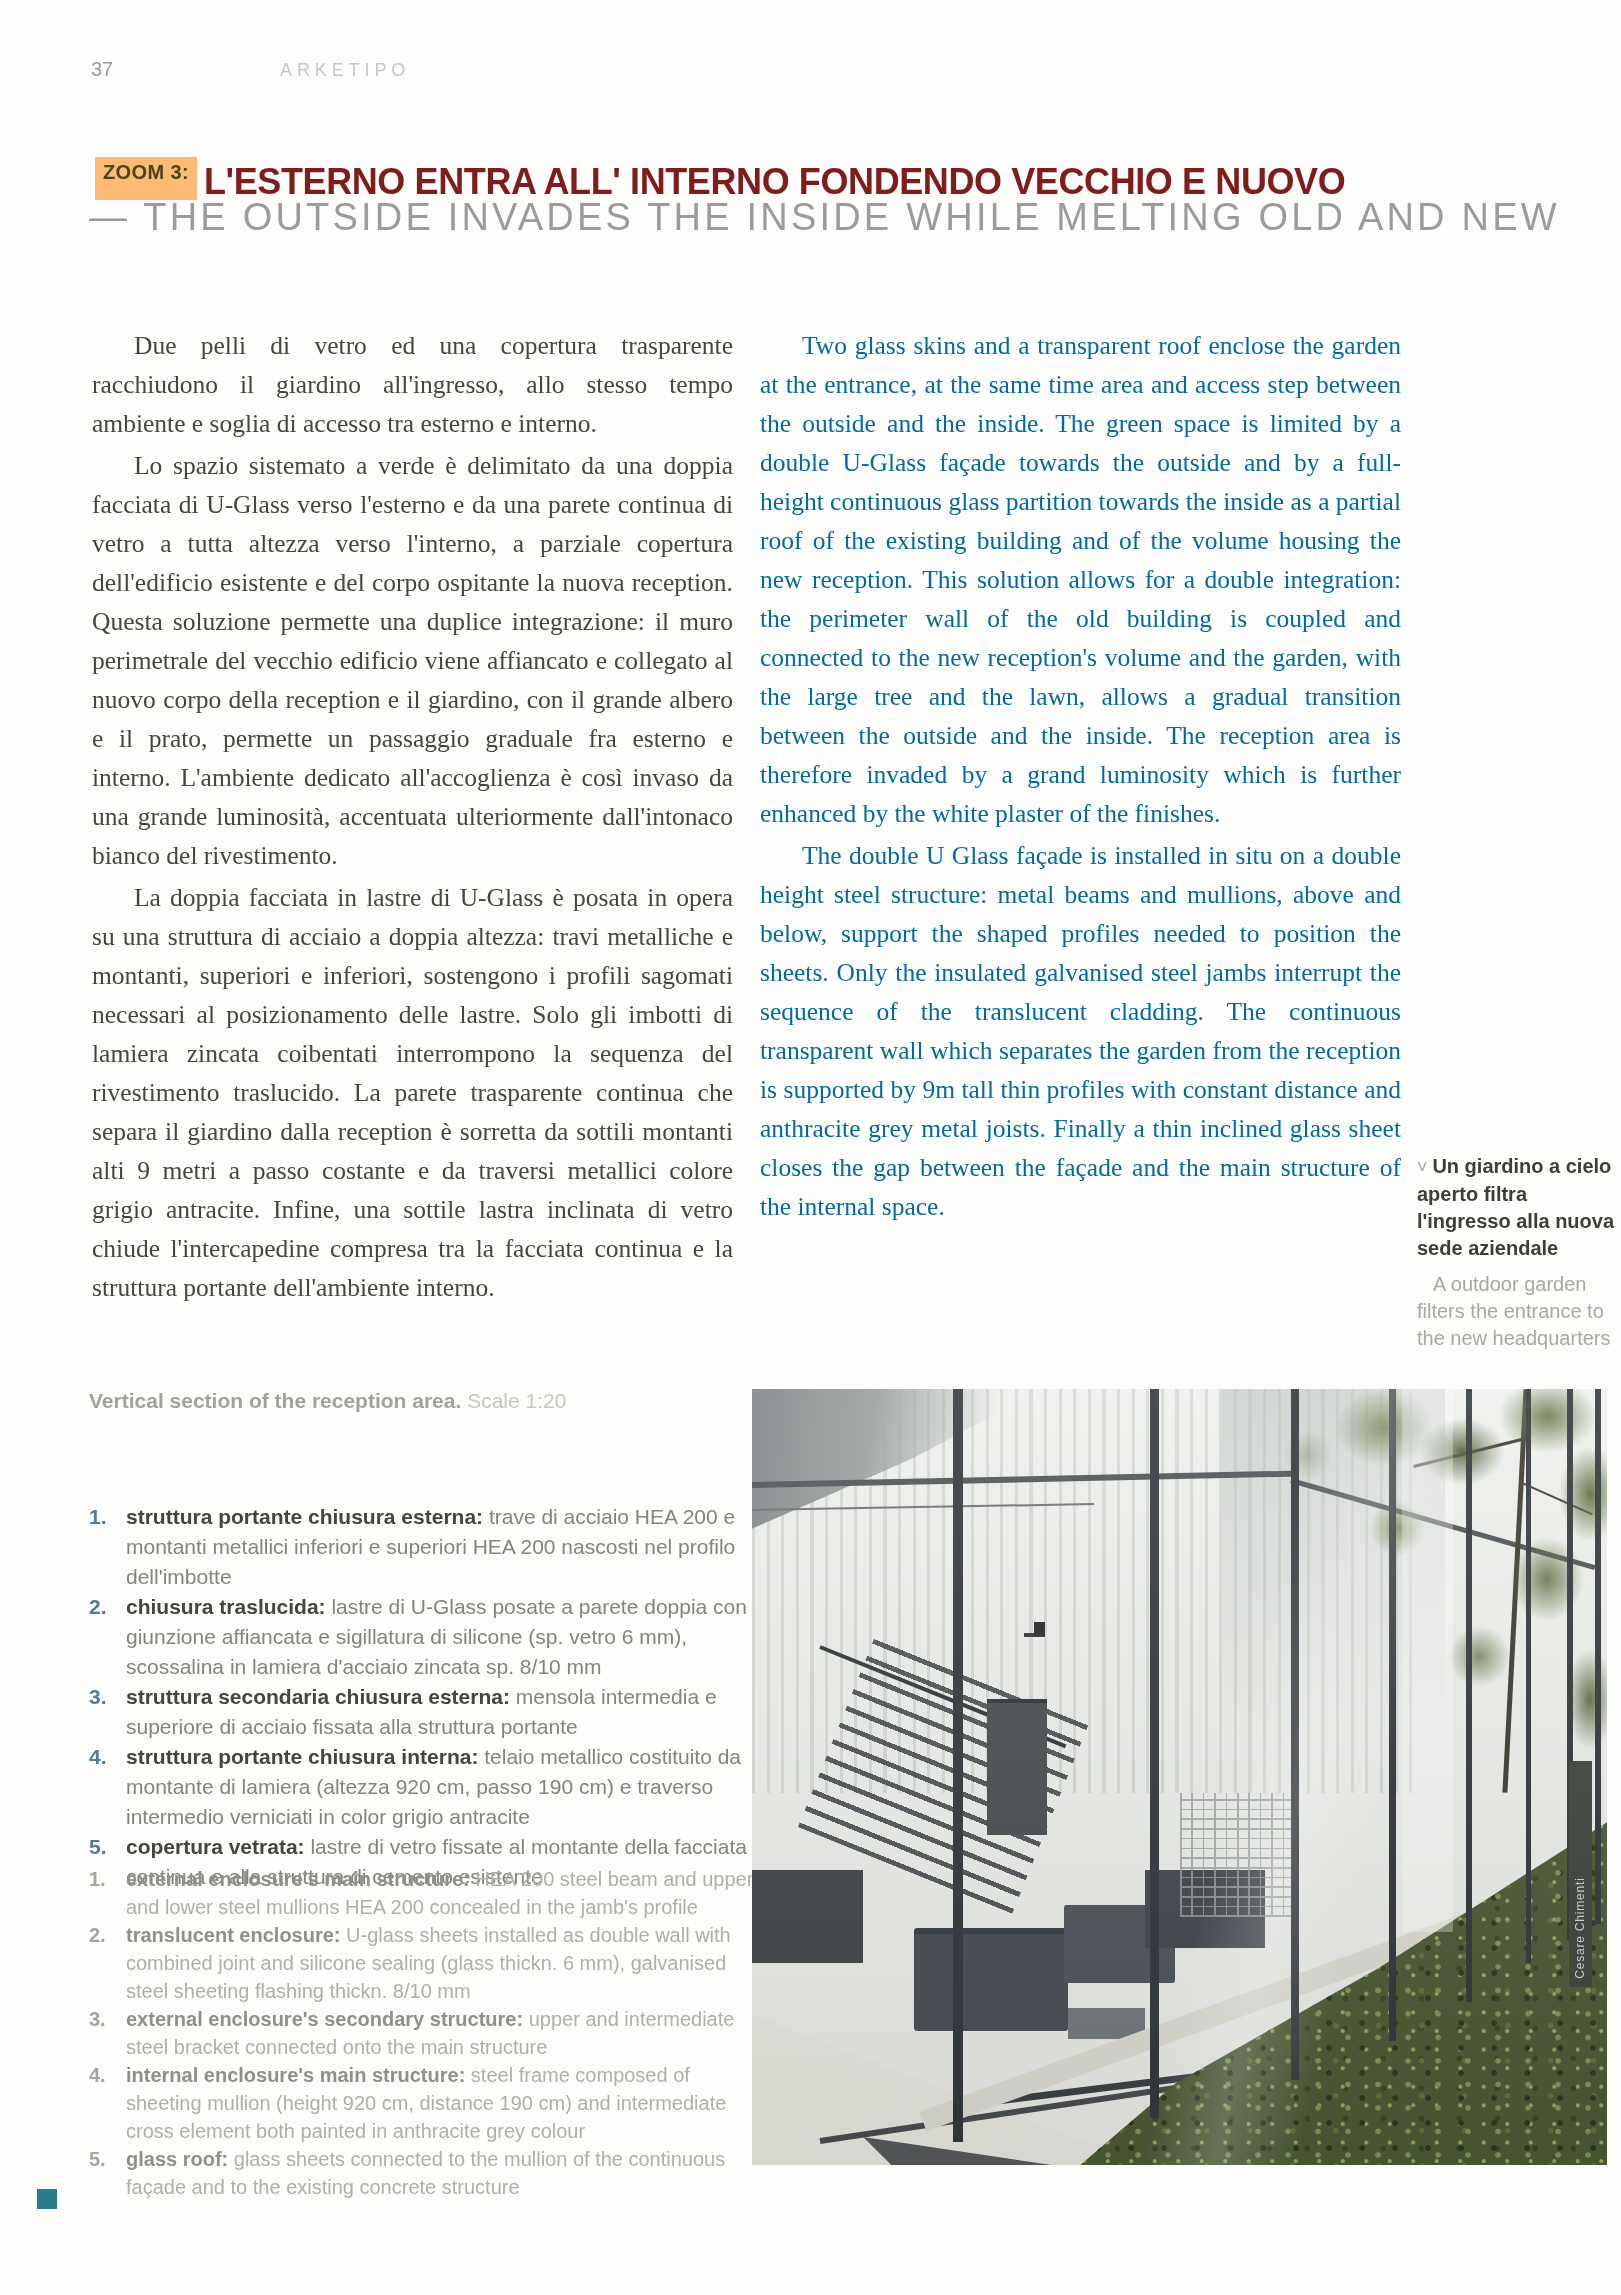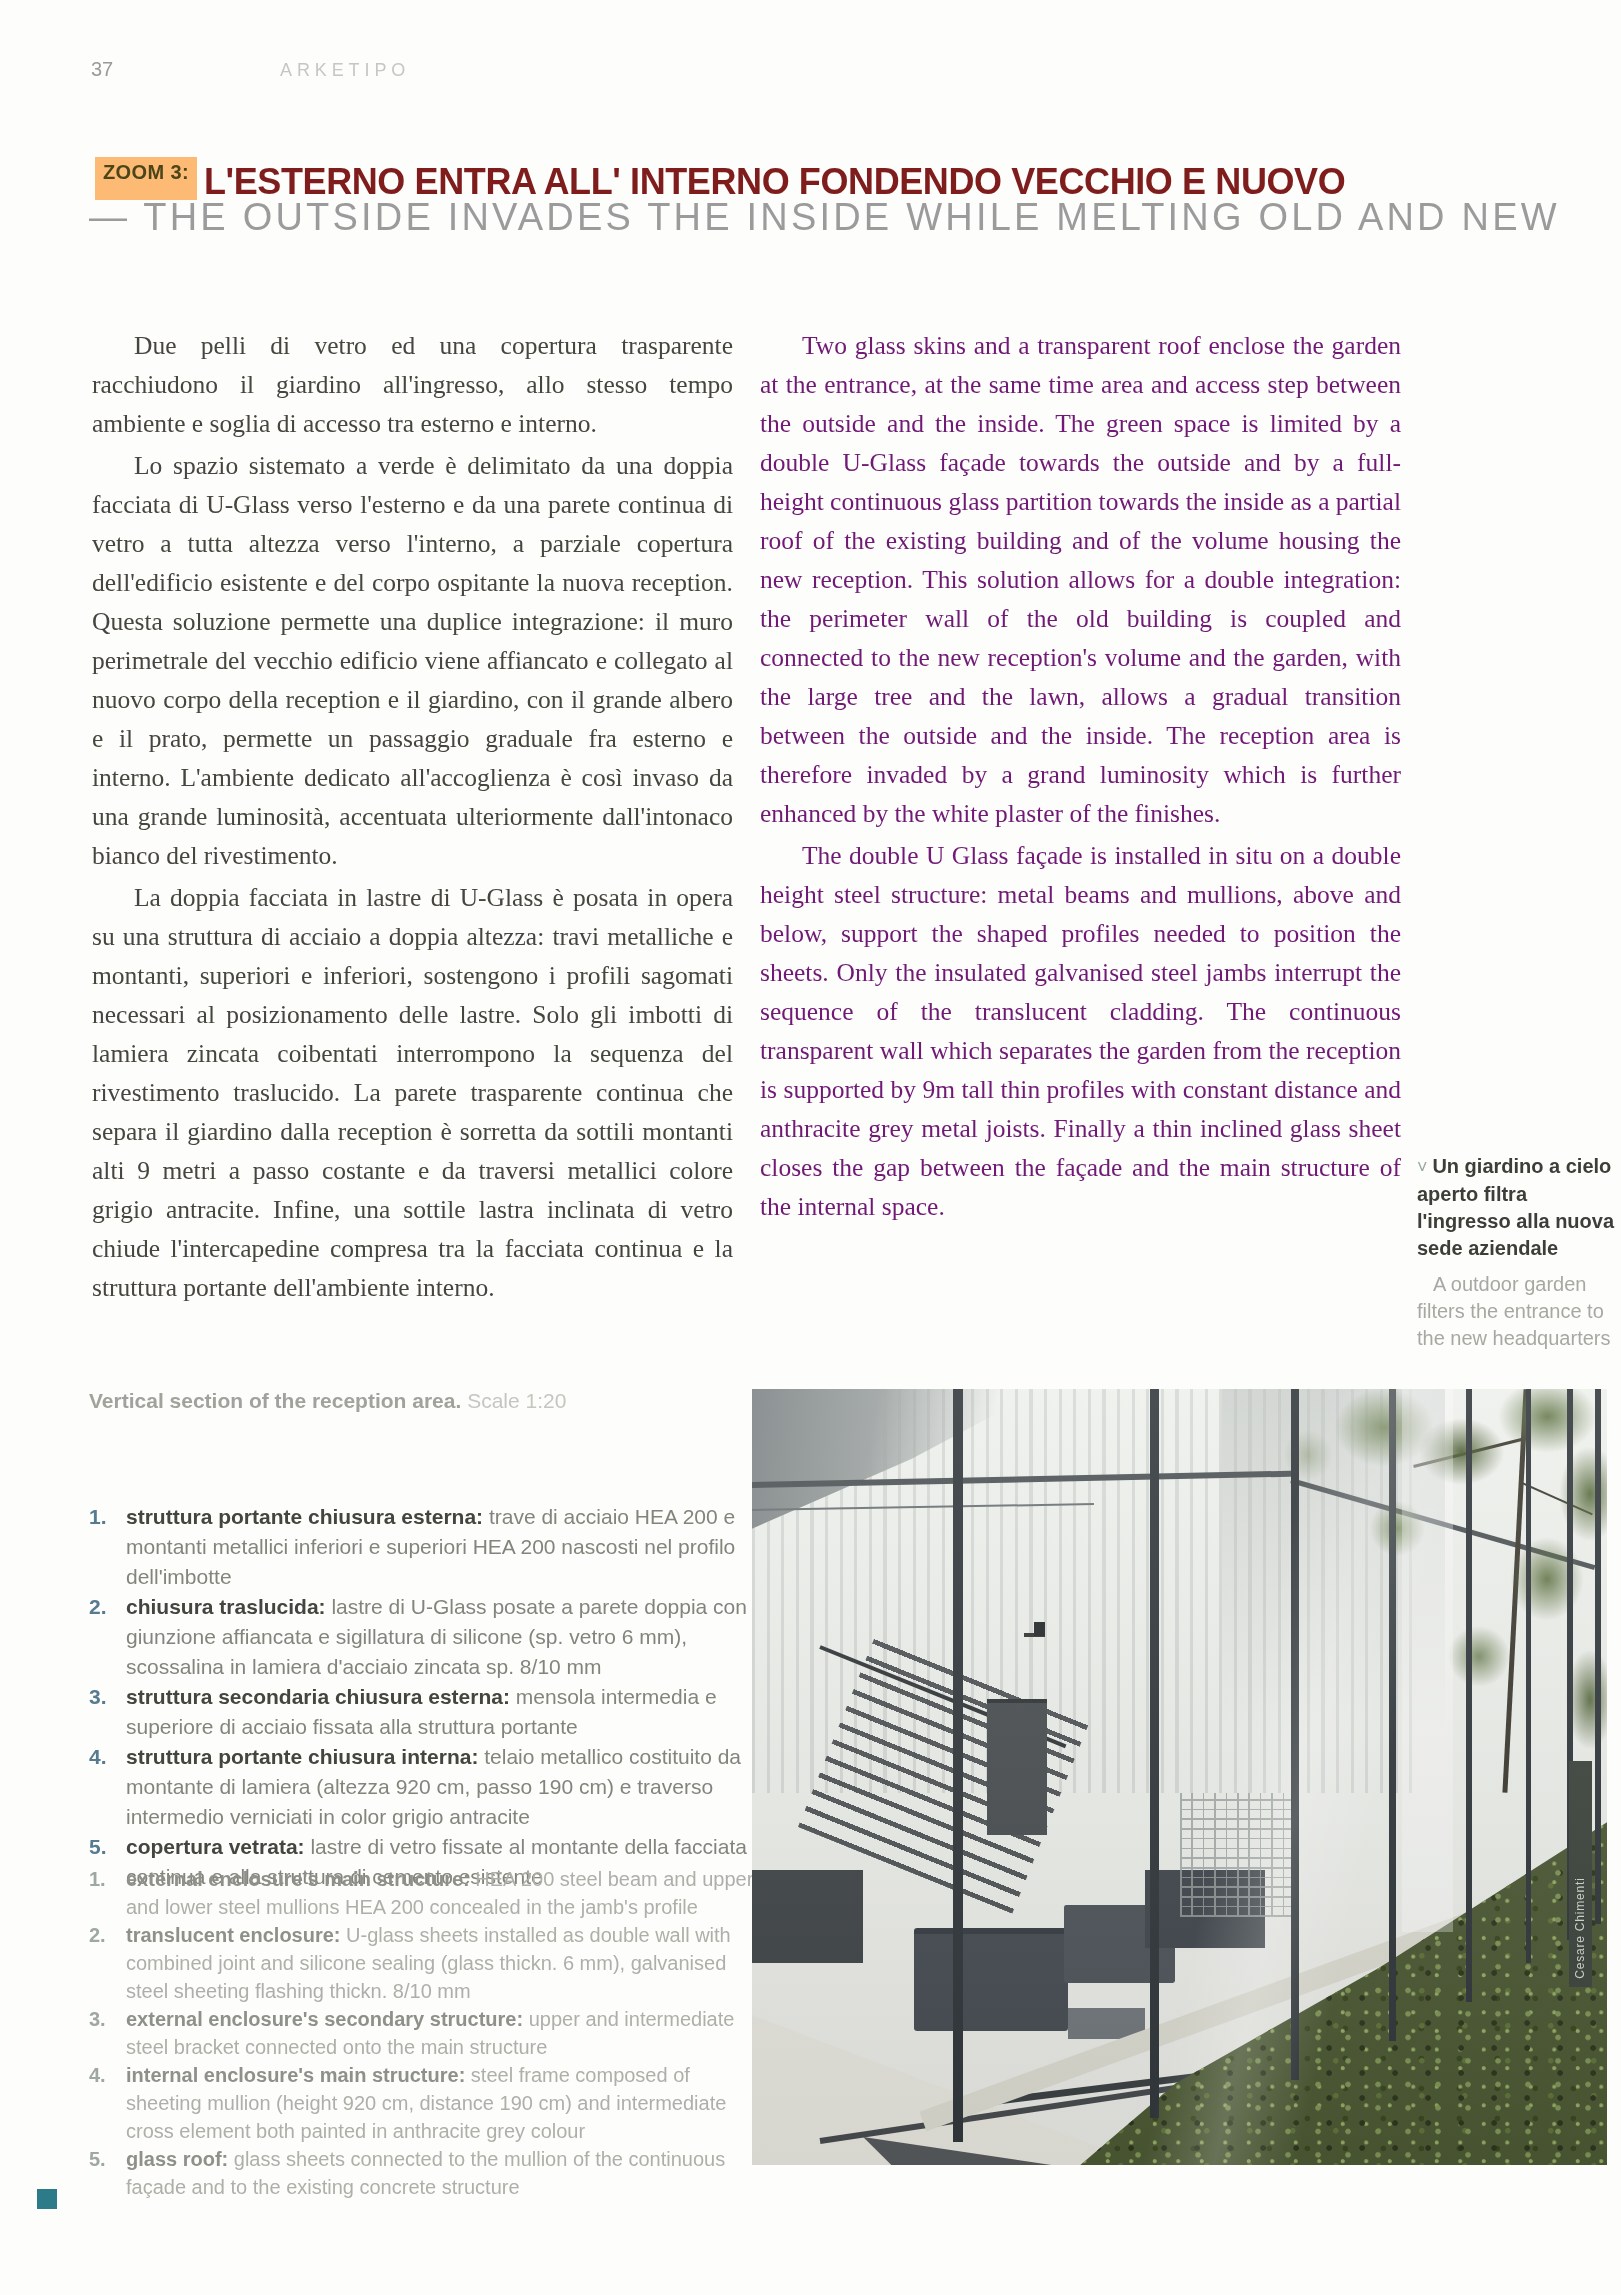--- a/index.html
+++ b/index.html
@@ -15,21 +15,21 @@
   .badge{left:95px;top:157px;background:#fdba74;color:#4c451a;font-weight:bold;
          font-size:20px;padding:4px 8px 16px 8px;letter-spacing:0.4px;}
   .title{left:204px;top:161px;font-size:36px;font-weight:bold;color:#7f1d1d;letter-spacing:-0.4px;white-space:nowrap;}
   .subtitle{left:89px;top:196px;font-size:38px;color:#9b9b9b;letter-spacing:3.2px;white-space:nowrap;}
 
   
   .col{width:647px;font-family:"Liberation Serif",serif;font-size:25.5px;line-height:39px;
        text-align:justify;}
   .col p{margin:3px;text-indent:42px;}
   .col-it{left:89px;top:323px;color:#46453e;}
-  .col-en{left:757px;top:323px;color:#701a75;}
+  .col-en{left:757px;top:323px;color:#0369a1;}
 
   
   .caption{left:1417px;top:1153px;width:203px;font-size:20px;line-height:27px;}
   .cap-marker{color:#9aa8a0;font-size:18px;margin-right:4.9px;}
   .cap-it{display:inline;font-weight:bold;color:#3e3e39;}
   .cap-en{color:#a6a9a1;margin-top:9px;text-indent:16px;}
 
   
   .legend-head{left:89px;top:1382px;width:665px;font-size:22px;line-height:38px;}
   .lh-bold{font-weight:bold;color:#3f3f3a;}

